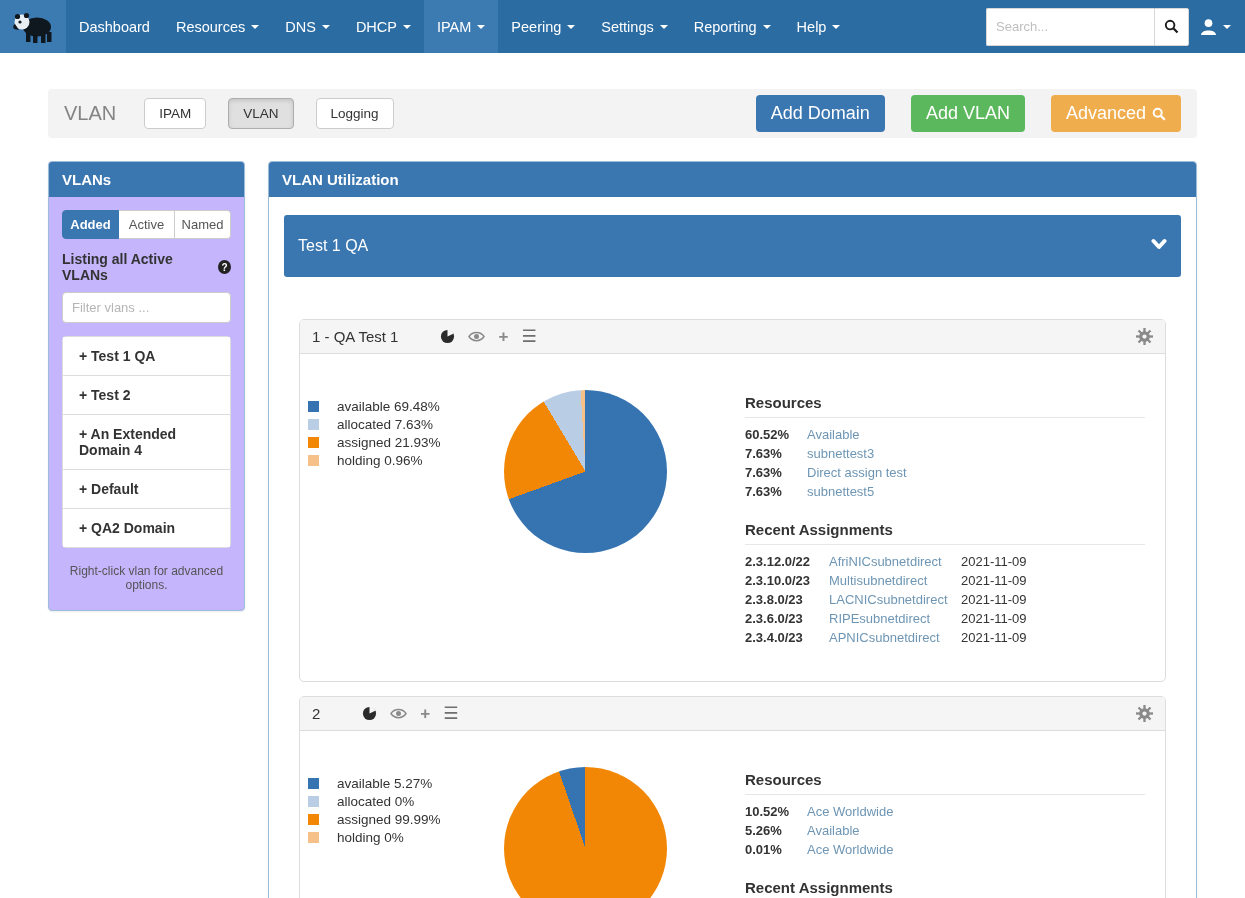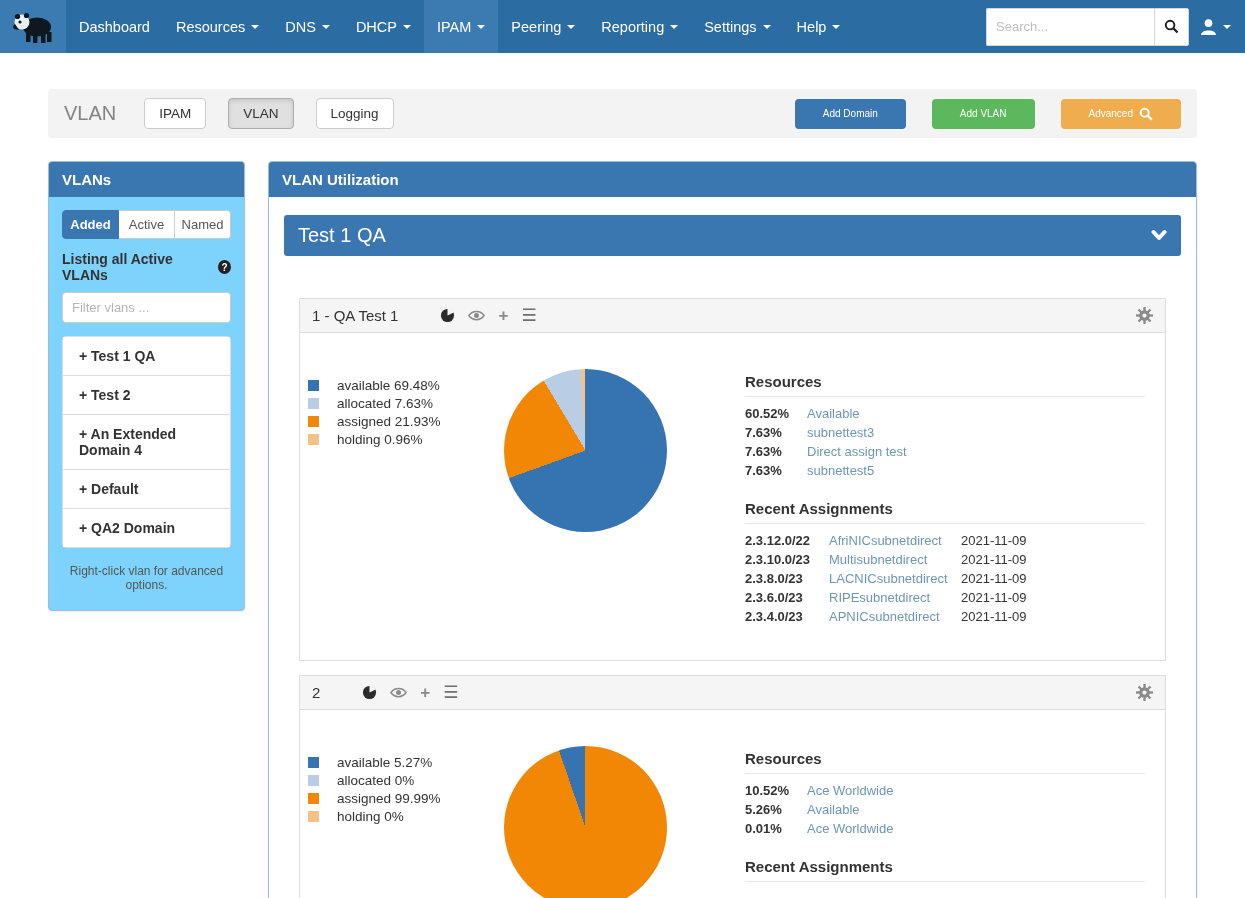--- a/index.html
+++ b/index.html
@@ -27,28 +27,28 @@
 
   
   .container { margin:36px 48px 0; }
   .page-header { background:#f3f3f3; border-radius:4px; height:49px; display:flex;
     align-items:center; padding:0 16px;justify-content:flex-end; }
   .page-title { color:#848484; font-size:20px; margin-right:28px; }
   .hdr-tab { background:#fff; border:1px solid #ccc; border-radius:4px; padding:7px 14px;
     font-size:13.5px; color:#333; margin-right:22px; cursor:pointer; }
   .hdr-tab.active { background:#e0e0e0; border-color:#adadad; box-shadow:inset 0 2px 4px rgba(0,0,0,.12); }
   .hdr-actions { margin-left:auto; display:flex; gap:26px; }
-  .btn { border:none; border-radius:4px; color:#fff; font-size:10px; padding:8px 28px;
+  .btn { border:none; border-radius:4px; color:#fff; font-size:18px; padding:8px 15px;
     cursor:pointer; display:flex; align-items:center; gap:6px; }
   .btn-blue { background:#3a76b0; } .btn-green { background:#5cb85c; } .btn-orange { background:#f0ad4e; }
 
   .cols { display:flex; gap:23px; margin-top:23px; align-items:flex-start; }
 
   
-  .side-panel { width:265px; border:1px solid #9dbcd8; border-radius:4px; background:#7dd3fc;
+  .side-panel { width:265px; border:1px solid #9dbcd8; border-radius:4px; background:#c4b5fd;
     box-shadow:0 1px 2px rgba(0,0,0,.08); }
   .panel-head { background:#3a76b0; color:#fff; font-size:15px; font-weight:bold;
     padding:9px 13px; border-radius:3px 3px 0 0; }
   .side-body { padding:13px 13px 18px; }
   .seg { display:flex; width:100%; margin-bottom:12px; }
   .seg-btn { flex:1; text-align:center; font-size:13px; padding:6px 0; background:#fff;
     border:1px solid #ccc; border-left:none; color:#555; cursor:pointer; }
   .seg-btn:first-child { border-left:1px solid #ccc; border-radius:4px 0 0 4px; }
   .seg-btn:last-child { border-radius:0 4px 4px 0; }
   .seg-btn.active { background:#3a76b0; border-color:#3a76b0; color:#fff; font-weight:bold; }
@@ -62,25 +62,25 @@
   .vlan-list { border:1px solid #ddd; border-radius:4px; margin-top:13px; }
   .vlan-item { padding:11px 16px; font-size:14px; font-weight:bold; color:#333;
     border-bottom:1px solid #ddd; cursor:pointer; background:#fff; }
   .vlan-item:last-child { border-bottom:none; }
   .side-note { text-align:center; font-size:12px; color:#555; margin-top:16px; }
 
   
   .main-panel { flex:1; border:1px solid #9dbcd8; border-radius:4px 4px 0 0; background:#fff;
     min-height:750px; box-shadow:0 1px 2px rgba(0,0,0,.08); }
   .main-body { padding:18px 15px 15px; }
-  .group-bar { background:#3a76b0; border-radius:3px; color:#fff; font-size:20px;
-    padding:9px 14px; display:flex; align-items:center; cursor:pointer; }
+  .group-bar { background:#3a76b0; border-radius:3px; color:#fff; font-size:16px;
+    padding:22px 14px; display:flex; align-items:center; cursor:pointer; }
   .group-bar .chev { margin-left:auto; }
   .group-content { padding:42px 15px 0; }
-  .block { border:1px solid #ddd; border-radius:0; margin-bottom:14px; background:#fff; }
+  .block { border:1px solid #ddd; border-radius:5px; margin-bottom:14px; background:#fff; }
   .block-head { background:#f5f5f5; border-bottom:1px solid #ddd; border-radius:3px 3px 0 0;
     padding:8px 12px; display:flex; align-items:center; }
   .block-title { font-size:15px; color:#333; }
   .icon-group { display:flex; align-items:center; gap:13px; margin-left:42px; }
   .mini-icon { display:inline-flex; align-items:center; cursor:pointer; }
   .plus-glyph { font-size:17px; font-weight:bold; color:#8a8a8a; line-height:14px; }
   .menu-glyph { font-size:17px; color:#6f6f6f; line-height:14px; }
   .gear-btn { margin-left:auto; cursor:pointer; display:flex; }
   .block-body { display:flex; padding:40px 20px 32px 8px; }
   .legend { width:196px; padding-top:5px; }
@@ -137,25 +137,25 @@
       </div>
     <div class="nav-item active">
         <span>IPAM</span>
         <span class="caret"></span>
       </div>
     <div class="nav-item">
         <span>Peering</span>
         <span class="caret"></span>
       </div>
     <div class="nav-item">
+        <span>Settings</span>
+        <span class="caret"></span>
+      </div>
+    <div class="nav-item">
         <span>Reporting</span>
-        <span class="caret"></span>
-      </div>
-    <div class="nav-item">
-        <span>Settings</span>
         <span class="caret"></span>
       </div>
     <div class="nav-item">
         <span>Help</span>
         <span class="caret"></span>
       </div>
   </div>
   <div class="nav-right">
     <div class="searchwrap">
       <input type="text" placeholder="Search..." style="">

